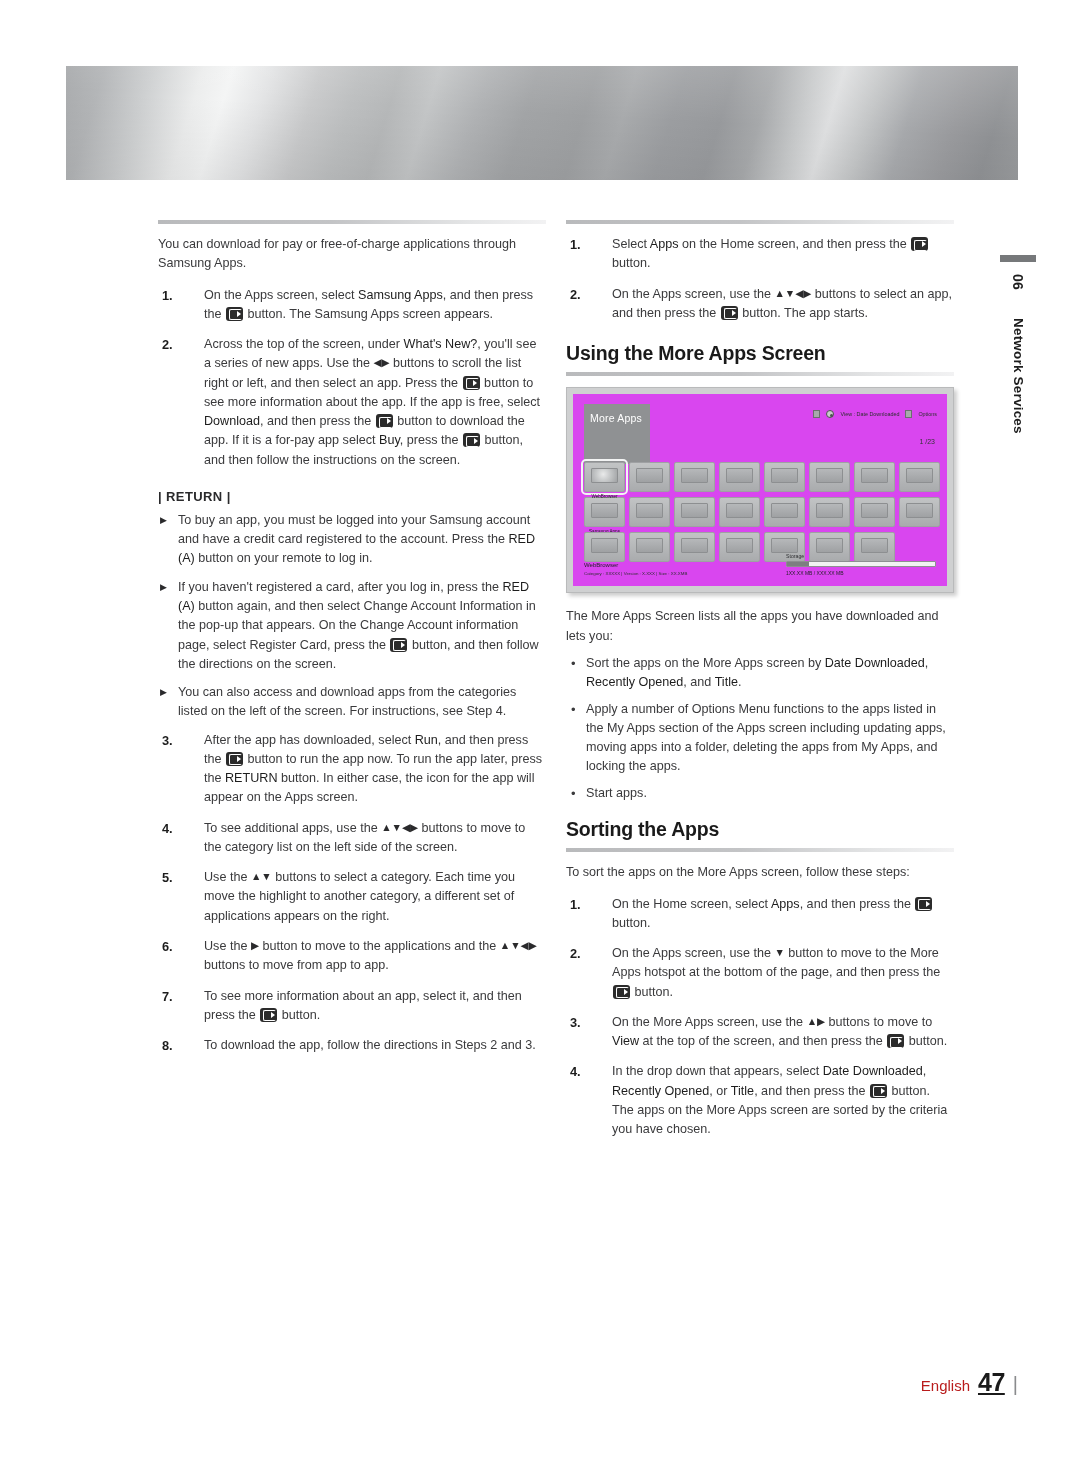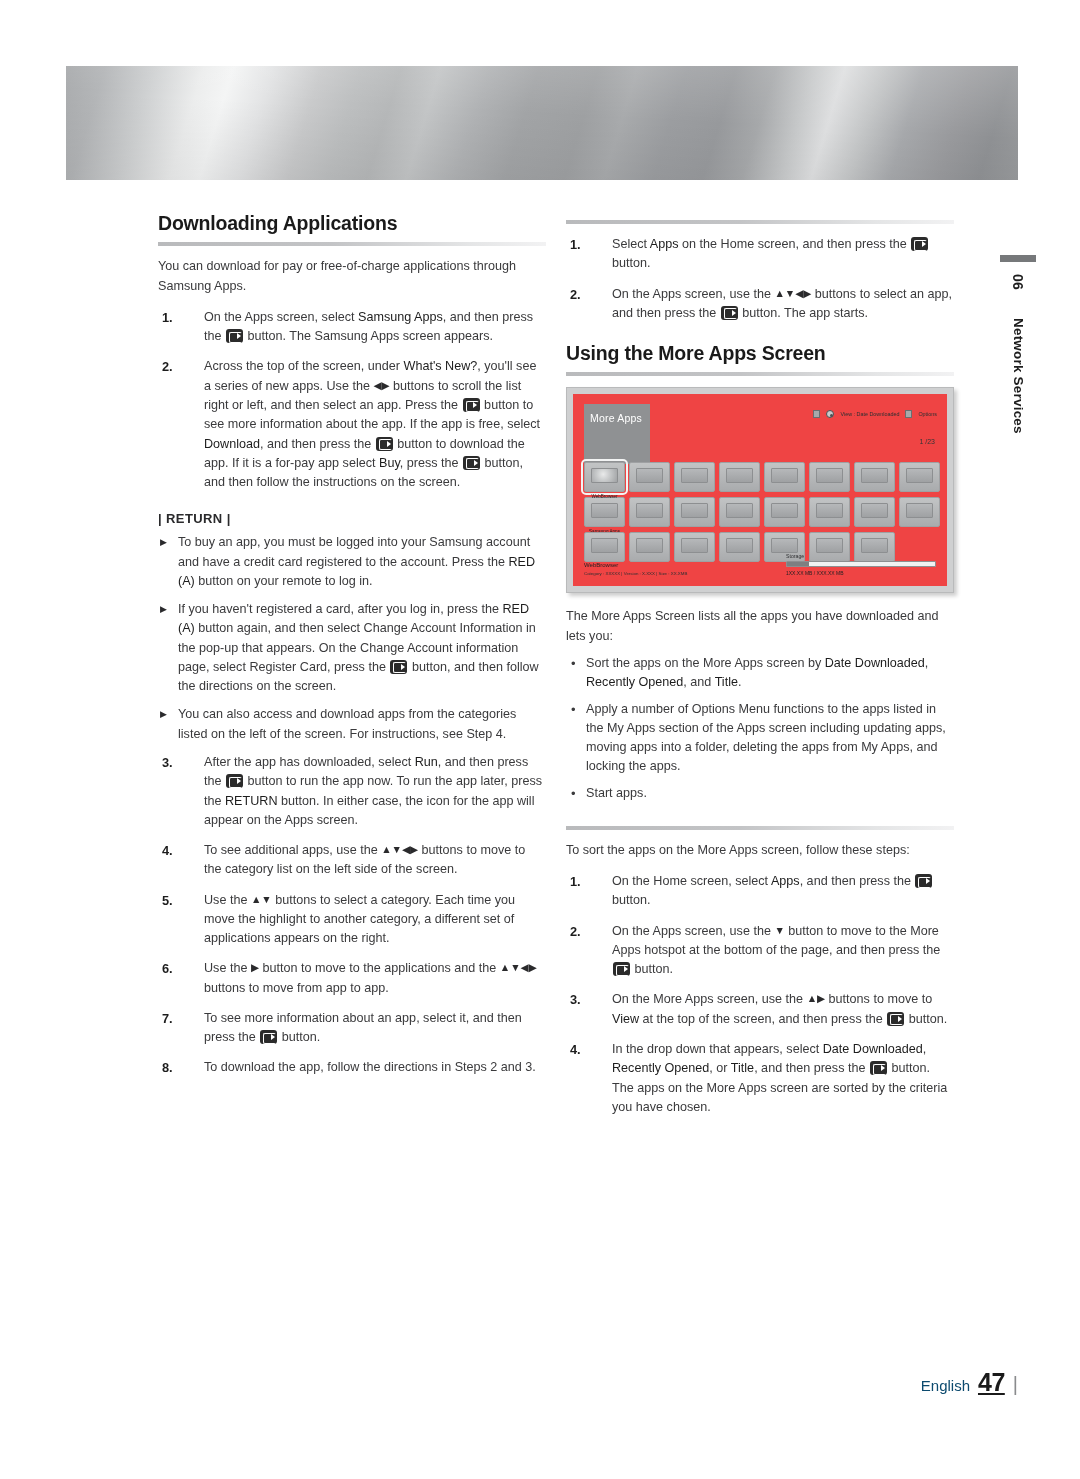--- a/index.html
+++ b/index.html
@@ -127,21 +127,21 @@
     border-left:4.4px solid #fff;
   }
   .ar{ font-size:10.5px; letter-spacing:0px; color:#2a2a2c; vertical-align:1px;}
 
   
   .figure{
     position:relative; width:388px; height:206px; margin: 2px 0 14px 0;
     background:#cfd0d1; border:1px solid #b9babb;
     box-shadow: 3px 3px 4px rgba(0,0,0,.20);
   }
-  .fig-inner{ position:absolute; inset:6px; background:#ef4444; }
+  .fig-inner{ position:absolute; inset:6px; background:#d946ef; }
   .fig-panel{
     position:absolute; left:11px; top:10px; width:66px; height:60px;
     background:#8f9193;
   }
   .fig-title{
     position:absolute; left:17px; top:18px;
     font-size:10.5px; color:#ffffff; letter-spacing:.2px;
   }
   .fig-topbar{
     position:absolute; right:10px; top:16px;
@@ -200,39 +200,38 @@
     position:relative; overflow:hidden;
   }
   .bar > i{ display:block; height:100%; width:15%; background:#7d7f81; }
   .ff-stor-v{ font-size:5px; color:#1f2022; margin-top:3px; }
 
   
   .footer{
     position:absolute; right:62px; bottom:82px;
     display:flex; align-items:baseline; gap:8px;
   }
-  .f-lang{ font-size:15px; color:#0c4a6e; }
+  .f-lang{ font-size:15px; color:#b91c1c; }
   .f-num{ font-size:25px; font-weight:bold; color:#1a1a1a; letter-spacing:-.5px;text-decoration:underline;}
   .f-bar{ font-size:20px; color:#8a8b8d; }
 </style>
 </head>
 <body>
 
 <div class="page">
 
   <div class="banner"></div>
 
   <div class="side-tab">
     <div class="side-tab-bar"></div>
     <div class="side-tab-num">06</div>
     <div class="side-tab-title">Network Services</div>
   </div>
 
   <div class="col col-left">
-    <h2 class="sec">Downloading Applications</h2>
     <div class="rule"></div>
     <p class="body">You can download for pay or free-of-charge applications through Samsung Apps.</p>
     <div class="gap"></div>
     <ol class="steps" id="left-steps">
         <li><span class="num">1.</span>On the Apps screen, select <b>Samsung Apps</b>, and then press the <span class="rbtn"></span> button. The Samsung Apps screen appears.</li>
         <li><span class="num">2.</span>Across the top of the screen, under <b>What's New?</b>, you'll see a series of new apps. Use the <span class="ar">◀▶</span> buttons to scroll the list right or left, and then select an app. Press the <span class="rbtn"></span> button to see more information about the app. If the app is free, select <b>Download</b>, and then press the <span class="rbtn"></span> button to download the app. If it is a for-pay app select <b>Buy</b>, press the <span class="rbtn"></span> button, and then follow the instructions on the screen.</li>
       </ol>
 
     <div class="gap-s"></div>
     <div class="notes-hd">| RETURN |</div>
@@ -332,20 +331,21 @@
 
     <p class="body">The More Apps Screen lists all the apps you have downloaded and lets you:</p>
     <div class="gap-s"></div>
     <ul class="dots" id="right-bullets">
         <li><span class="dot">•</span>Sort the apps on the More Apps screen by <b>Date Downloaded</b>, <b>Recently Opened</b>, and <b>Title</b>.</li>
         <li><span class="dot">•</span>Apply a number of Options Menu functions to the apps listed in the My Apps section of the Apps screen including updating apps, moving apps into a folder, deleting the apps from My Apps, and locking the apps.</li>
         <li><span class="dot">•</span>Start apps.</li>
       </ul>
 
     <div class="gap-s"></div>
+    <h2 class="sec">Sorting the Apps</h2>
     <div class="rule"></div>
     <p class="body">To sort the apps on the More Apps screen, follow these steps:</p>
     <div class="gap"></div>
     <ol class="steps" id="right-steps3">
         <li><span class="num">1.</span>On the Home screen, select <b>Apps</b>, and then press the <span class="rbtn"></span> button.</li>
         <li><span class="num">2.</span>On the Apps screen, use the <span class="ar">▼</span> button to move to the More Apps hotspot at the bottom of the page, and then press the <span class="rbtn"></span> button.</li>
         <li><span class="num">3.</span>On the More Apps screen, use the <span class="ar">▲▶</span> buttons to move to <b>View</b> at the top of the screen, and then press the <span class="rbtn"></span> button.</li>
         <li><span class="num">4.</span>In the drop down that appears, select <b>Date Downloaded</b>, <b>Recently Opened</b>, or <b>Title</b>, and then press the <span class="rbtn"></span> button. The apps on the More Apps screen are sorted by the criteria you have chosen.</li>
       </ol>
   </div>

